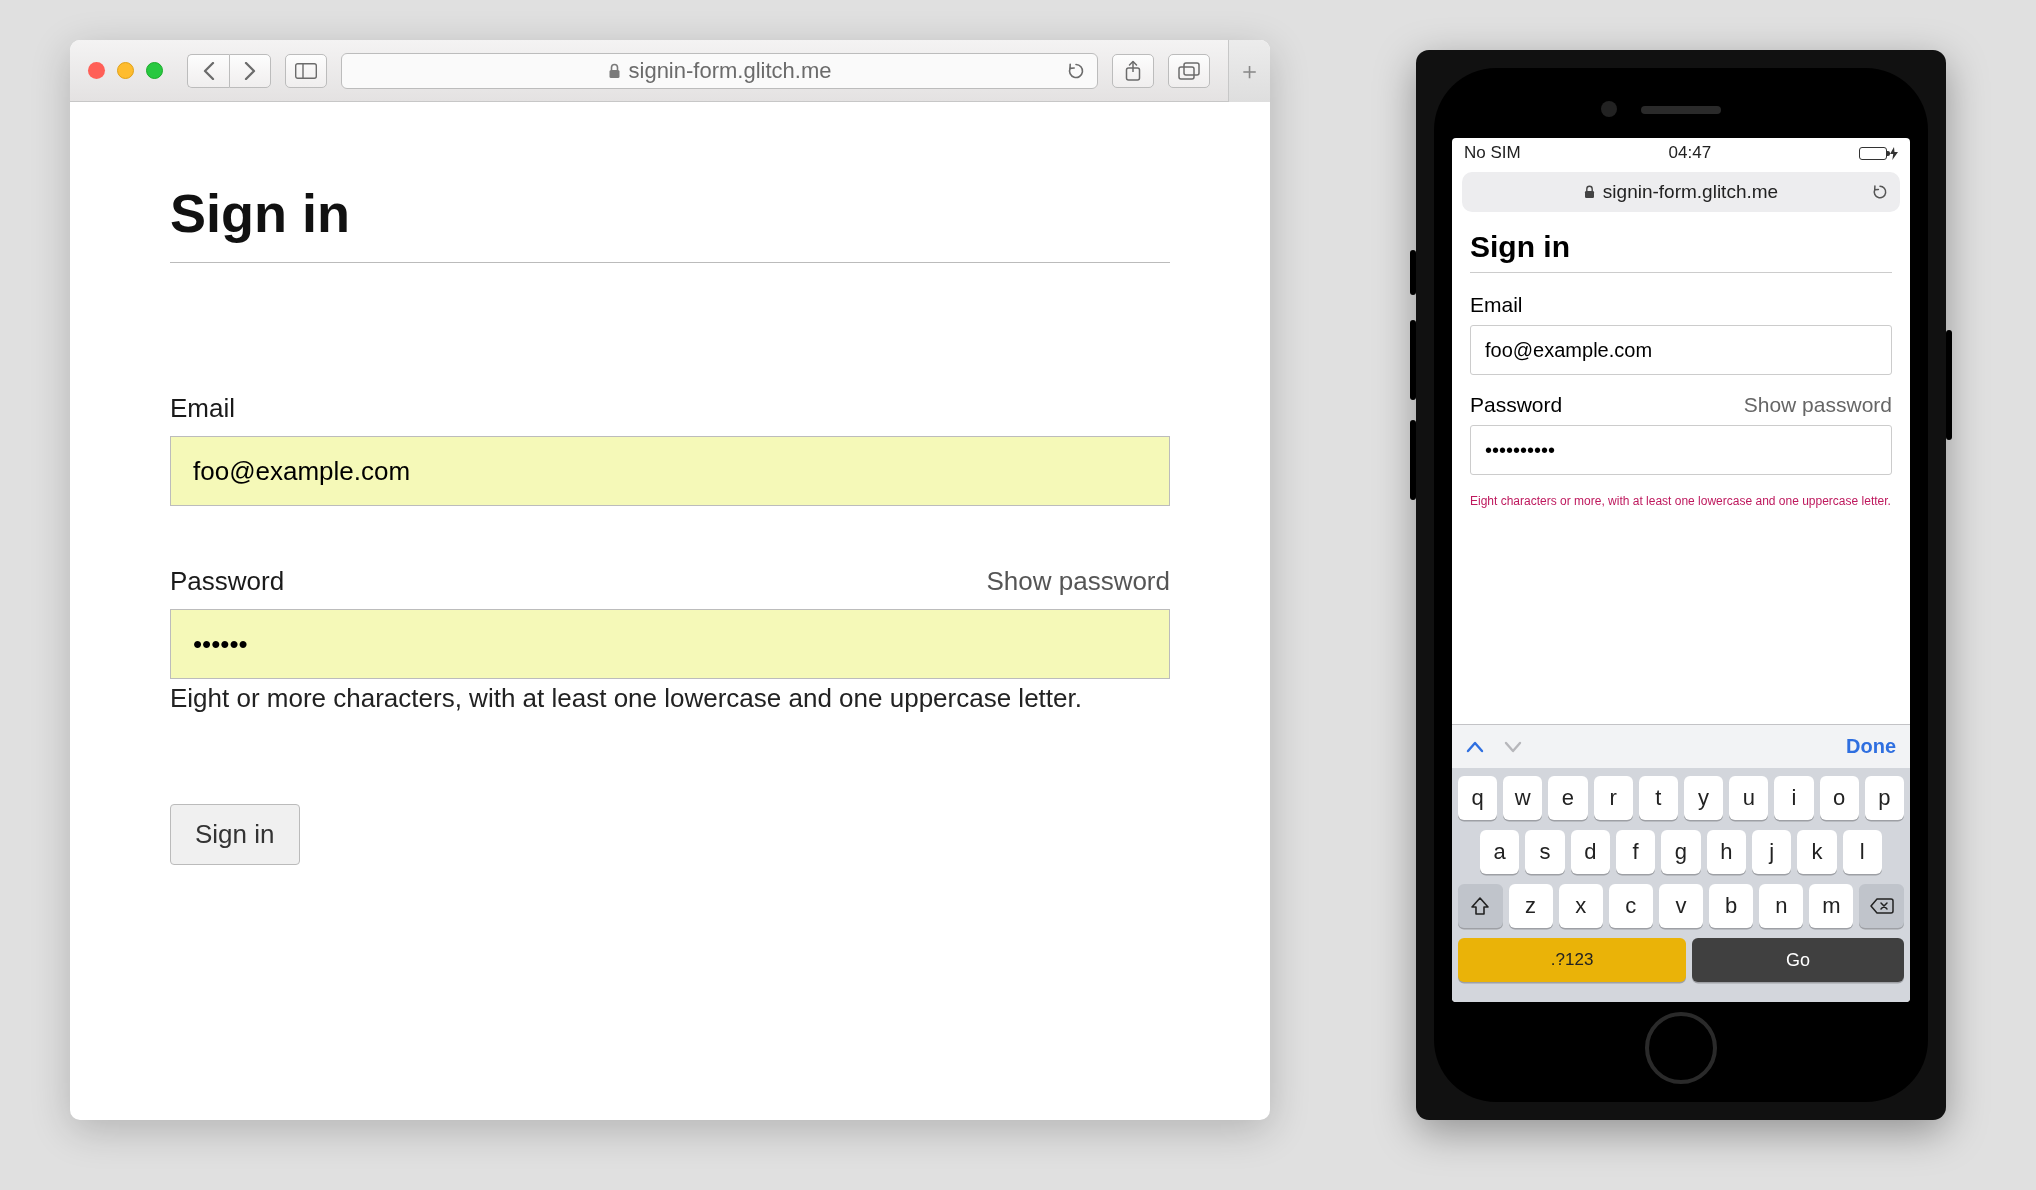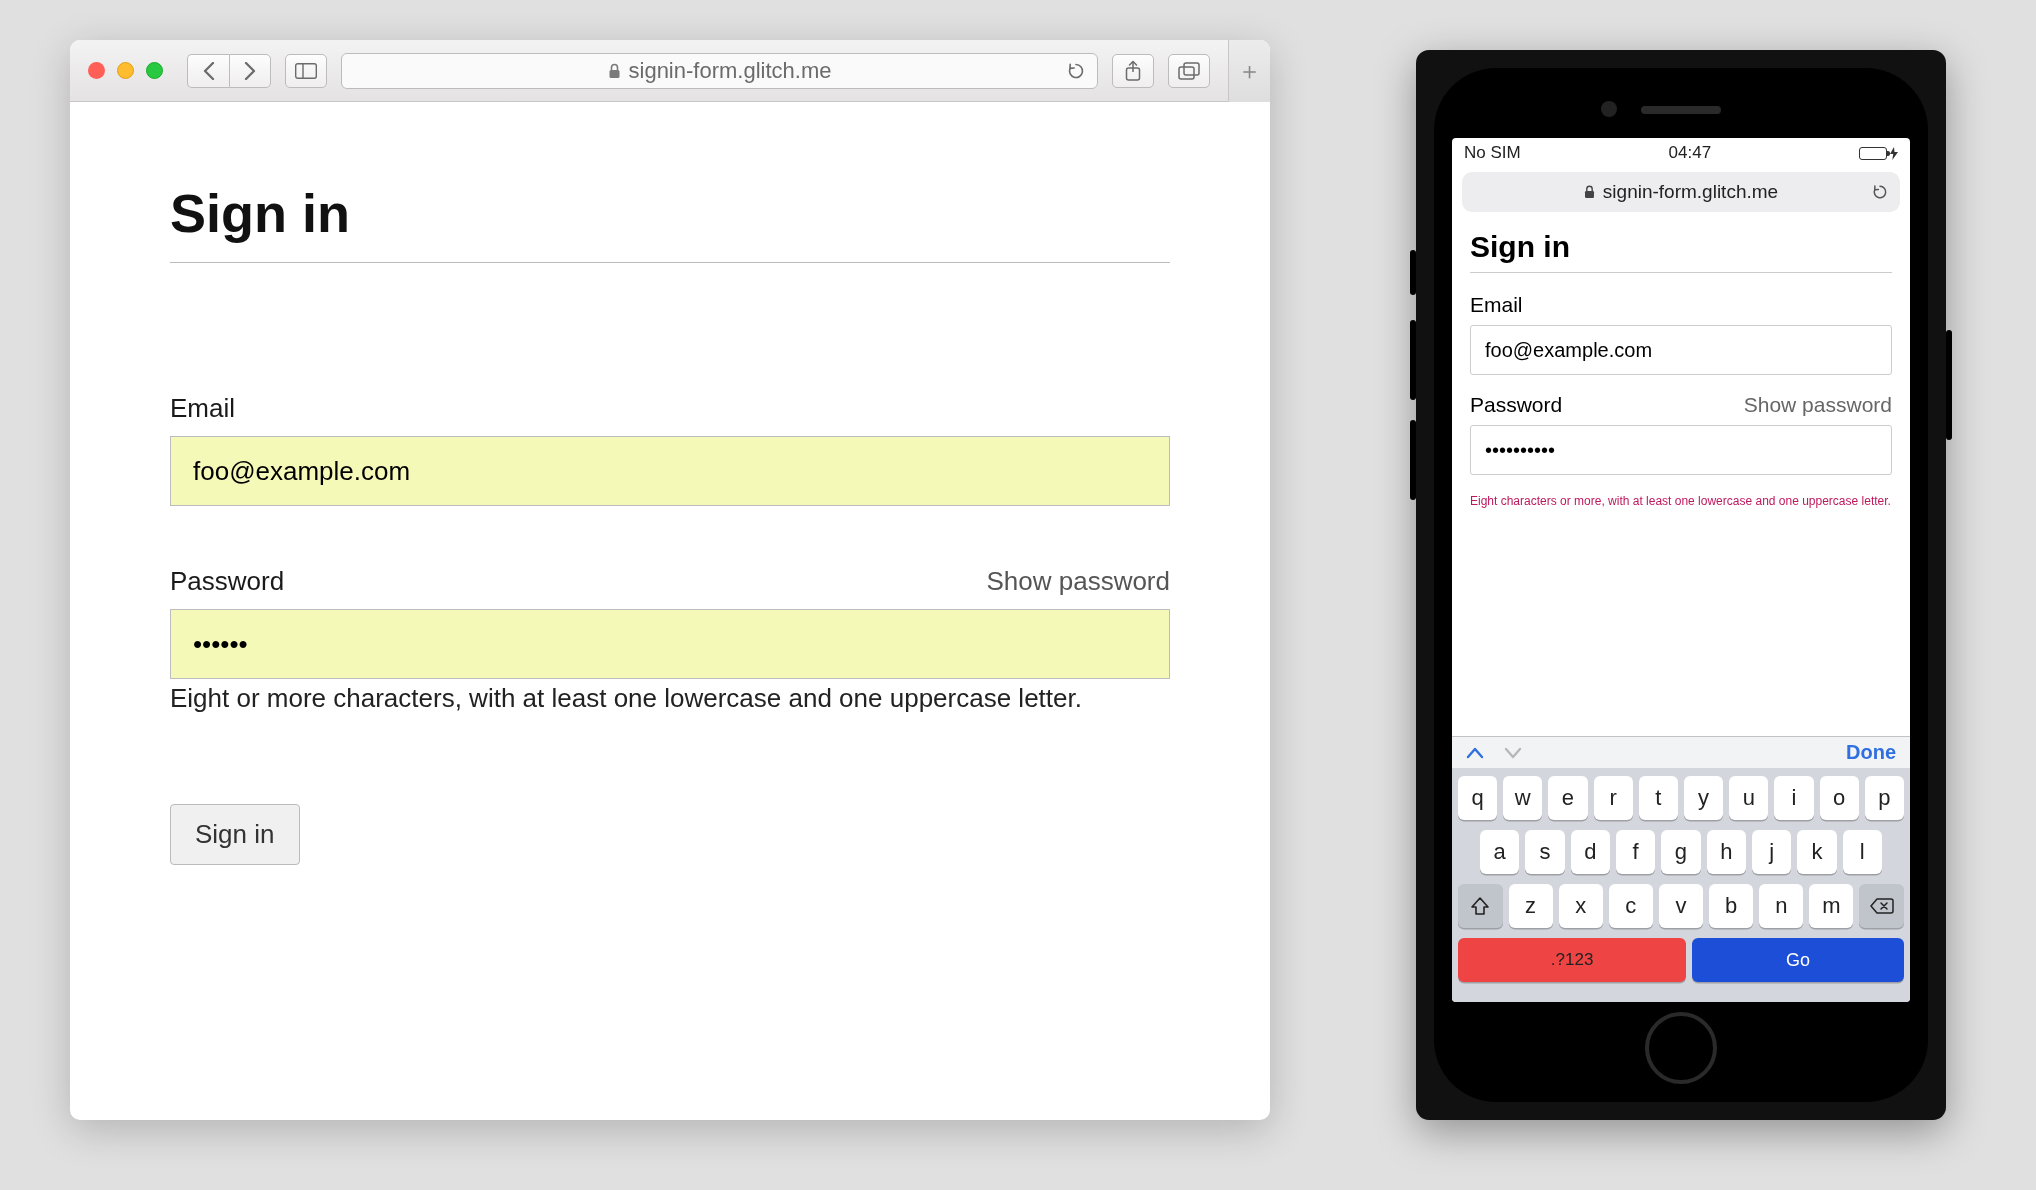--- a/index.html
+++ b/index.html
@@ -232,21 +232,21 @@
     border:1px solid #ccc;
     border-radius:3px;
     padding:0 14px;
     font-size:20px;
     margin-bottom:18px;
   }
   .ios-hint { font-size:12px; color:#be185d; line-height:1.35; }
 
   
   .kb-accessory {
-    height:32px;
+    height:44px;
     background:#f2f3f5;
     border-top:1px solid #c3c3c6;
     display:flex;
     align-items:center;
     justify-content:space-between;
     padding:8px 14px;
   }
   .acc-arrows { display:flex; gap:20px; }
   .acc-up   { color:#2f6fe0; font-size:20px; }
   .acc-down { color:#b7b7bb; font-size:20px; }
@@ -267,23 +267,23 @@
     flex:1;
     min-width:0;
   }
   .kb-row.r1 .key { flex-basis:9%; }
   .kb-row.r2 { padding:0 22px; }
   .kb-row.r2 .key { flex-basis:9.5%; }
   .kb-row.r3 .key { flex-basis:9.5%; }
   .key.mod { background:#c0c4cb; }
   .key.shift, .key.del { flex:1.2; }
   .kb-row.r4 { gap:6px; }
-  .key.nums { flex:1.4; background:#ef4444; font-size:17px; }
+  .key.nums { flex:1.4; background:#eab308; font-size:17px; }
   .key.space { flex:3.5; font-size:18px; }
-  .key.go { flex:1.3; background:#1d4ed8; color:#fff; font-size:18px; }
+  .key.go { flex:1.3; background:#404040; color:#fff; font-size:18px; }
   svg { display:block; }
 </style>
 </head>
 <body>
 
 <div class="safari-window">
   <div class="safari-titlebar">
     <div class="traffic-lights">
       <div class="tlight tl-red"></div>
       <div class="tlight tl-yel"></div>

